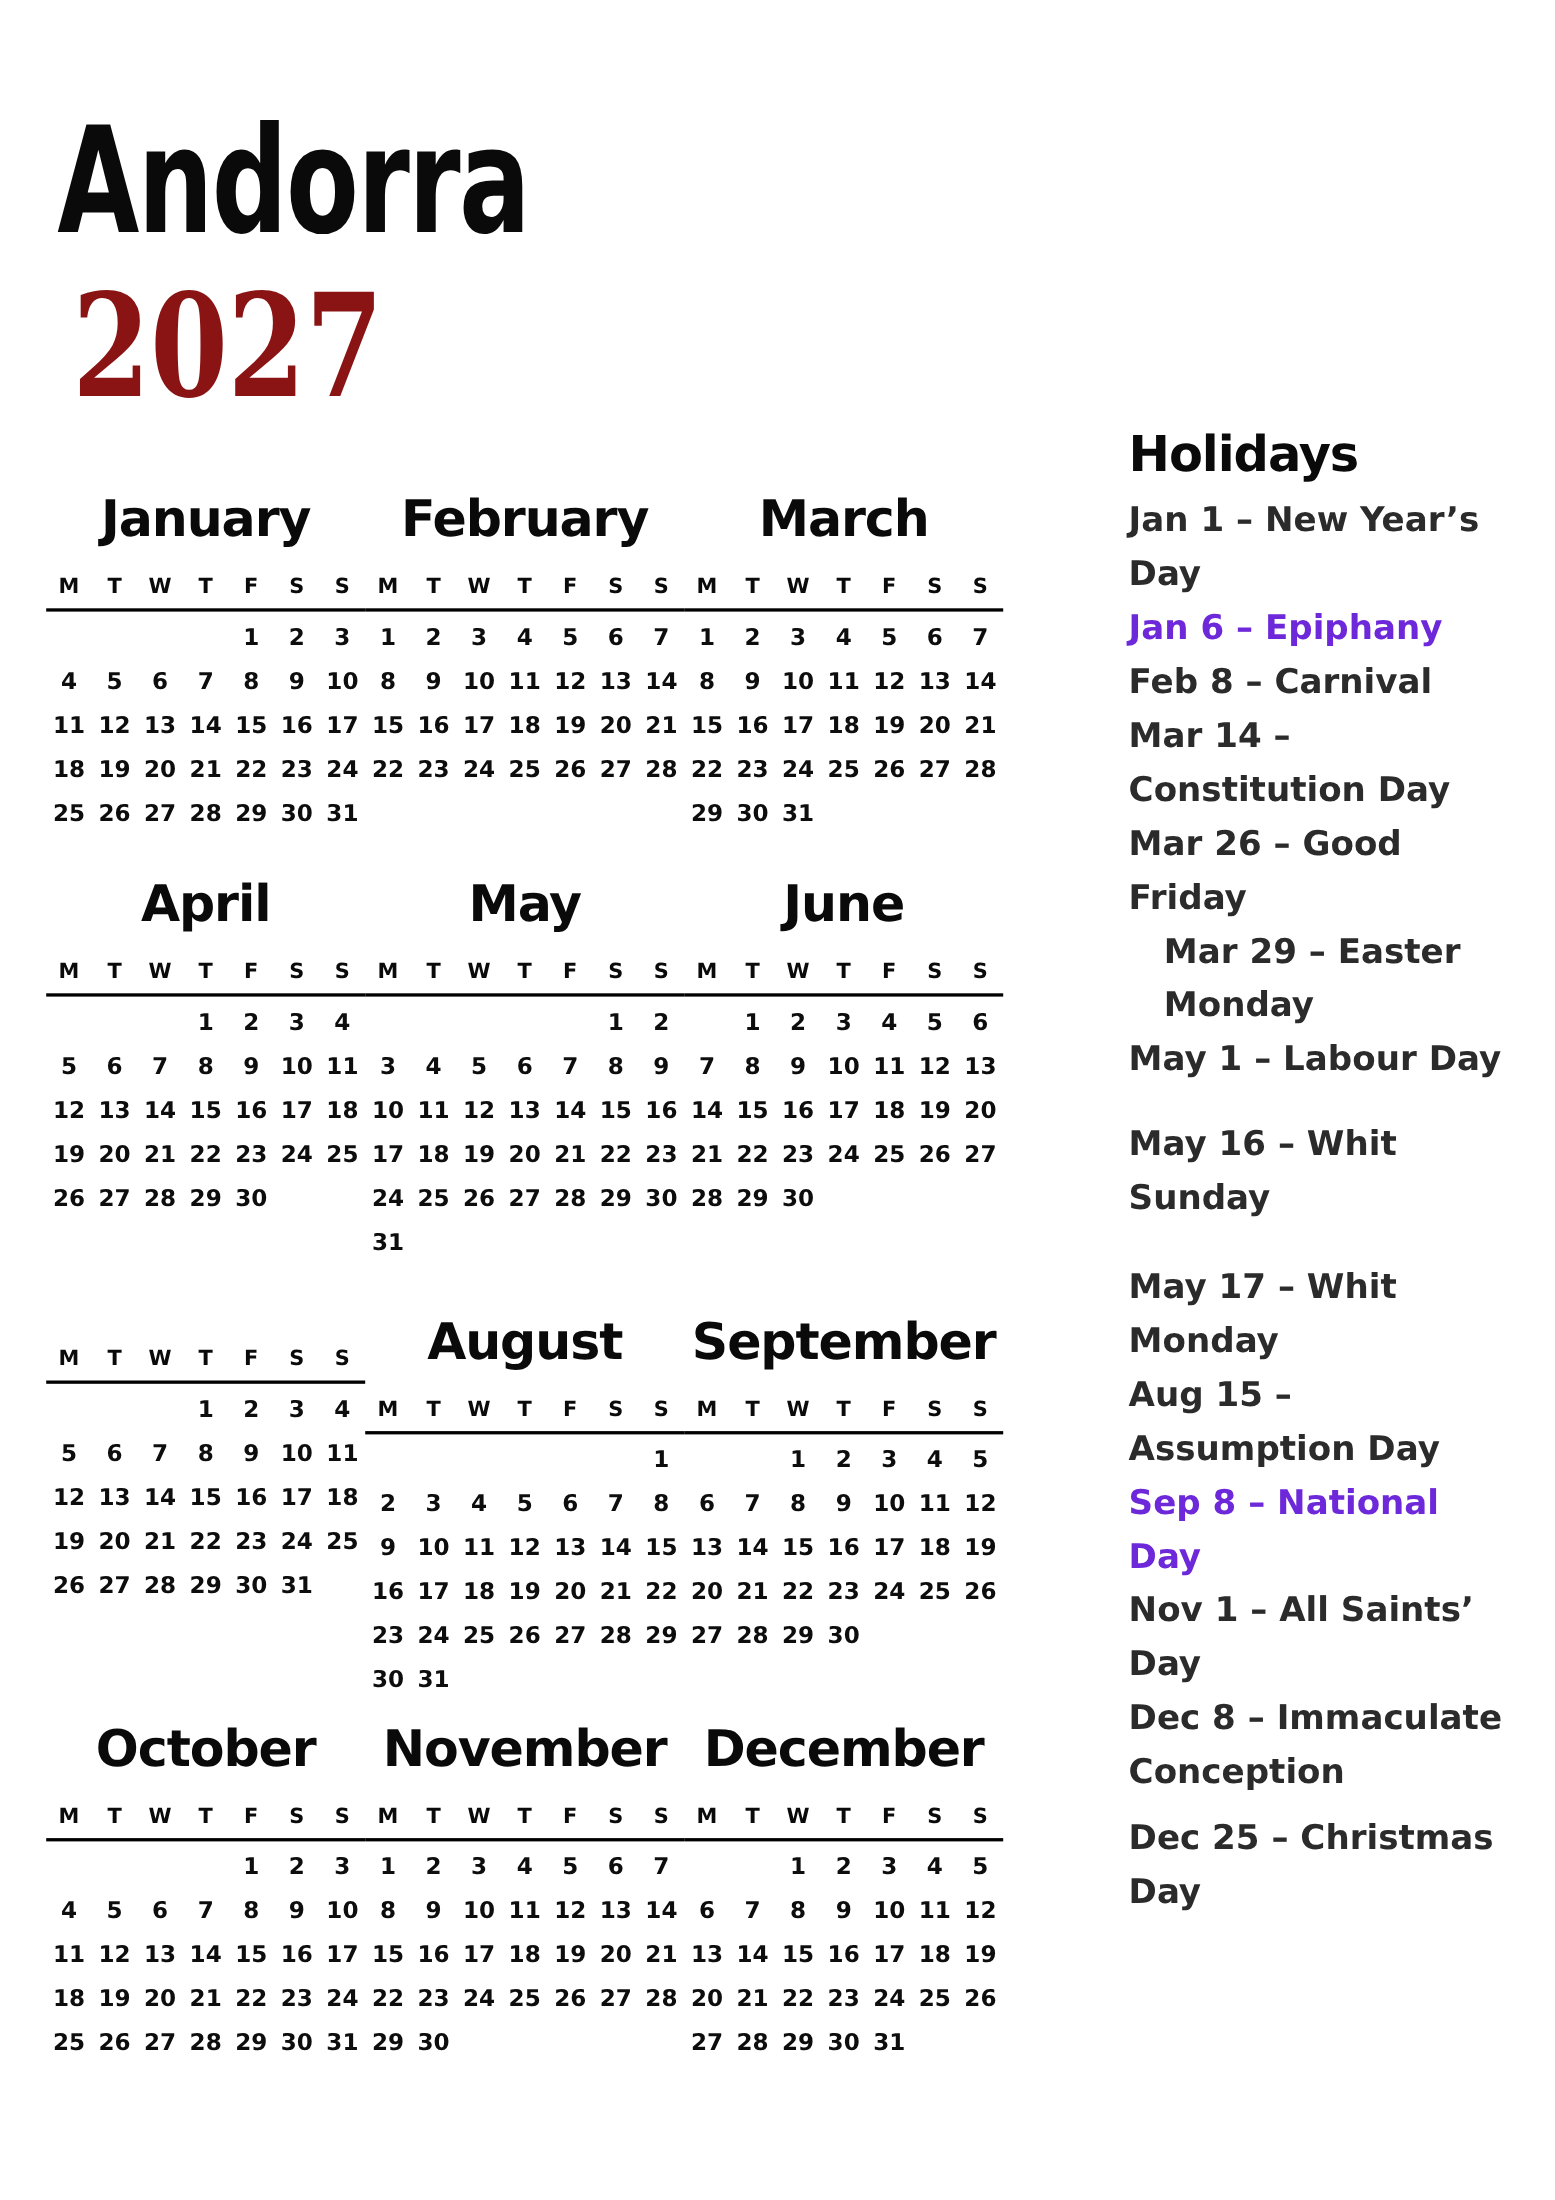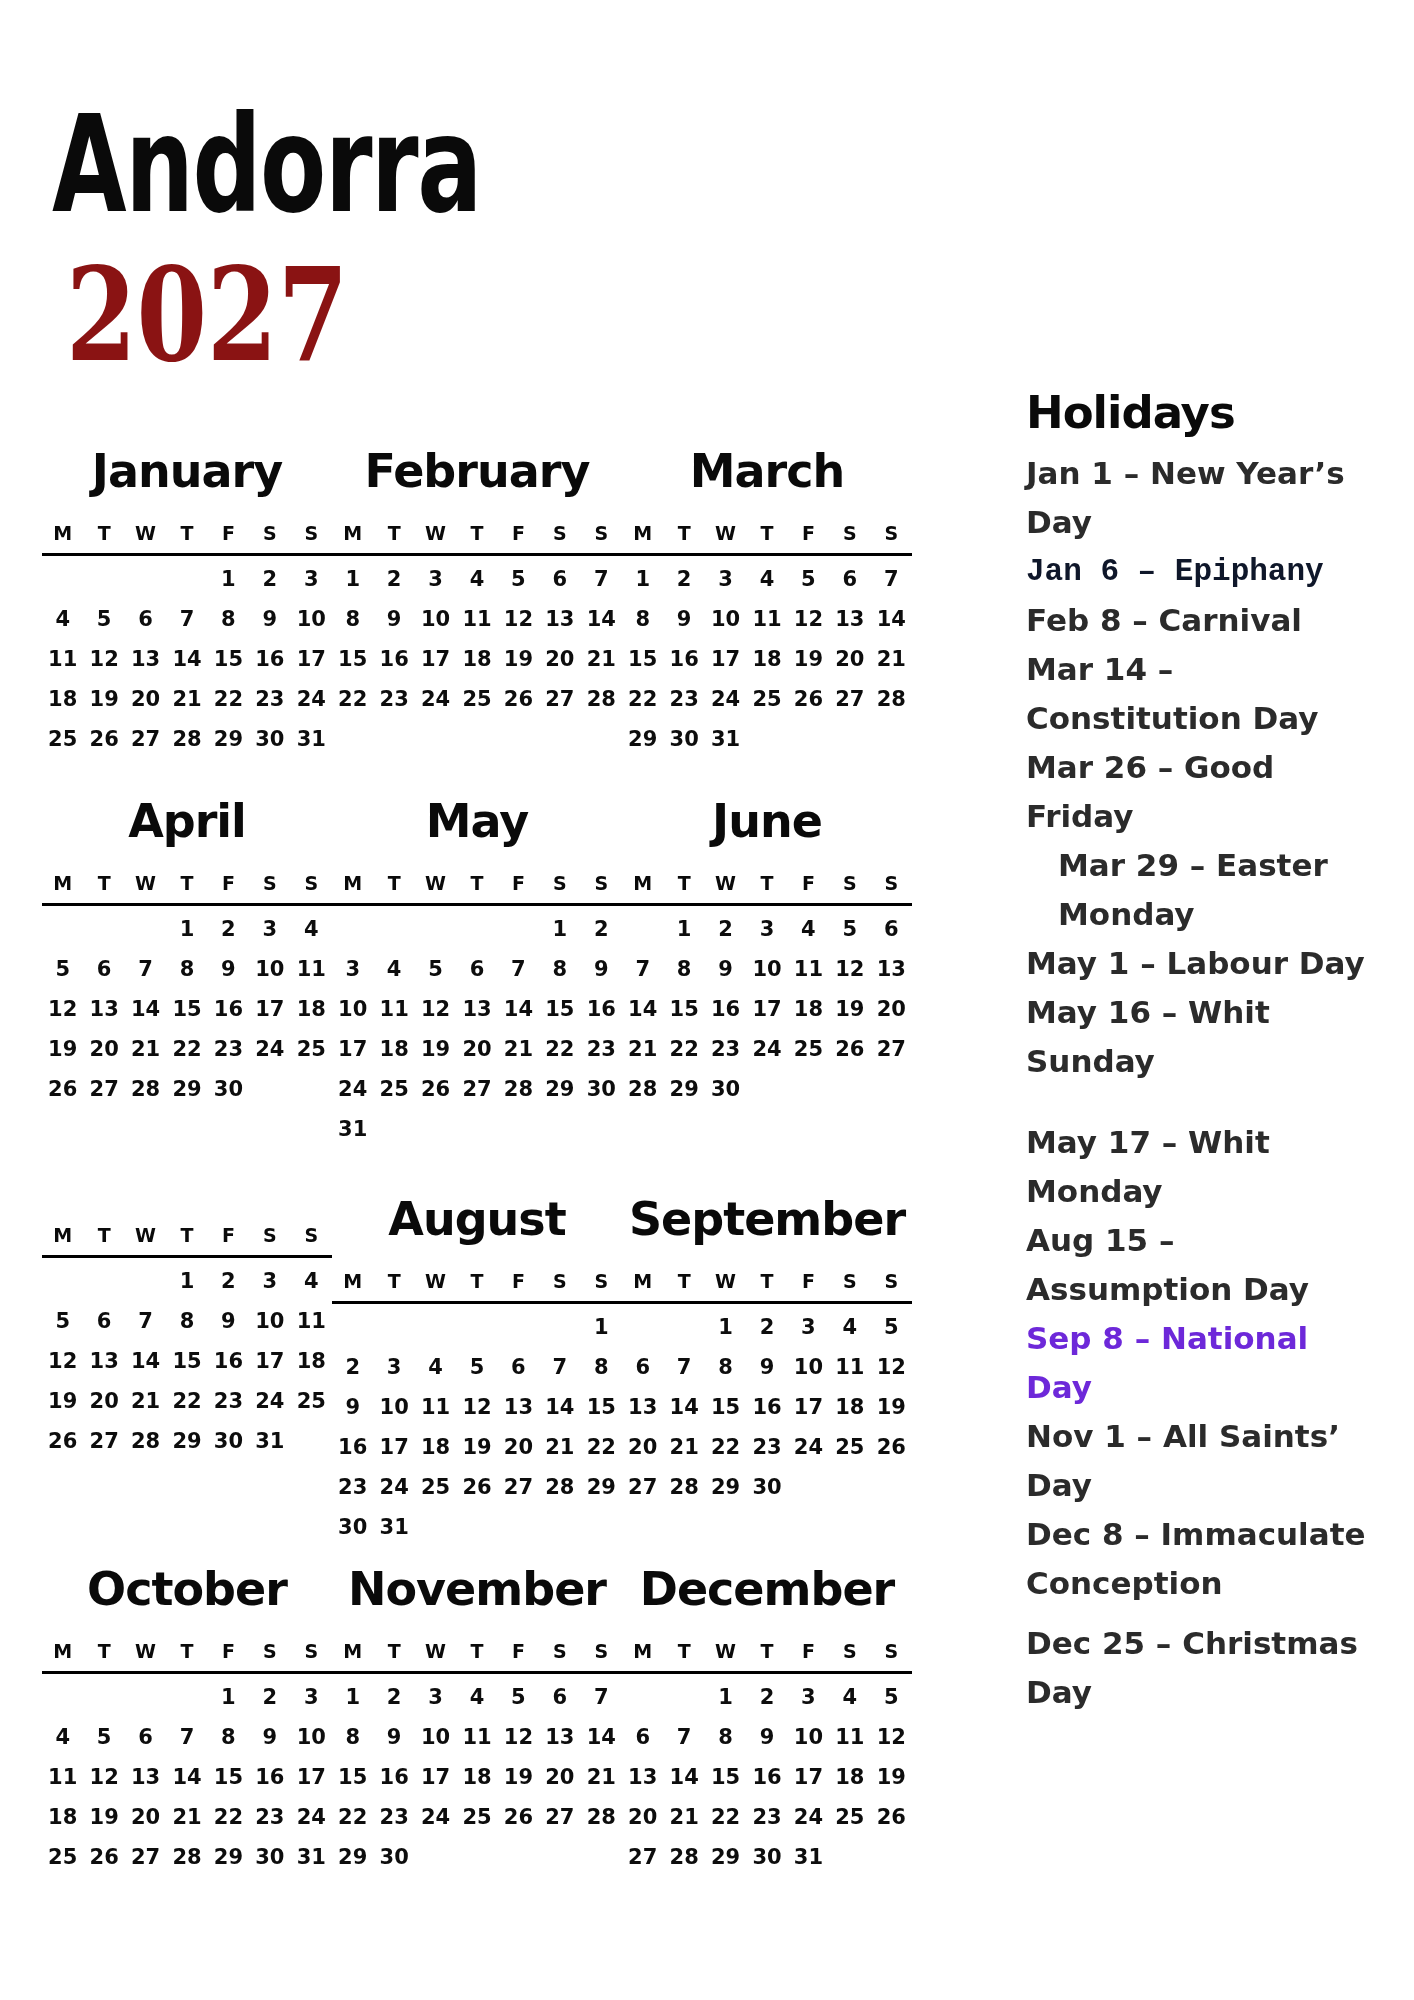--- a/index.html
+++ b/index.html
@@ -695,27 +695,27 @@
           <span class="day-cell">30</span>
           <span class="day-cell">31</span>
         </div>
       </div>
     </div>
 
   <aside class="holidays-panel">
     <h2 class="holidays-title">Holidays</h2>
     <div class="holidays-list" id="holidays-list">
         <div class="holiday-item" style="color: rgb(43, 43, 43);">Jan 1 – New Year’s Day</div>
-        <div class="holiday-item" style="color: #0f172a; font-family: Liberation Mono, monospace;">Jan 6 – Epiphany</div>
+        <div class="holiday-item" style="color: #6d28d9;">Jan 6 – Epiphany</div>
         <div class="holiday-item" style="color: rgb(43, 43, 43);">Feb 8 – Carnival</div>
         <div class="holiday-item" style="color: rgb(43, 43, 43);">Mar 14 – Constitution Day</div>
         <div class="holiday-item" style="color: rgb(43, 43, 43);">Mar 26 – Good Friday</div>
         <div class="holiday-item" style="color: rgb(43, 43, 43); margin-left: 32px;">Mar 29 – Easter Monday</div>
         <div class="holiday-item" style="color: rgb(43, 43, 43);">May 1 – Labour Day</div>
-        <div class="holiday-item" style="color: rgb(43, 43, 43);">May 16 – Whit Sunday</div>
+        <div class="holiday-item" style="color: rgb(43, 43, 43); margin-top: 28px;">May 16 – Whit Sunday</div>
         <div class="holiday-item" style="color: rgb(43, 43, 43); margin-top: 32px;">May 17 – Whit Monday</div>
         <div class="holiday-item" style="color: rgb(43, 43, 43);">Aug 15 – Assumption Day</div>
         <div class="holiday-item" style="color: #6d28d9;">Sep 8 – National Day</div>
         <div class="holiday-item" style="color: rgb(43, 43, 43);">Nov 1 – All Saints’ Day</div>
         <div class="holiday-item" style="color: rgb(43, 43, 43);">Dec 8 – Immaculate Conception</div>
         <div class="holiday-item" style="color: rgb(43, 43, 43); margin-top: 11px;">Dec 25 – Christmas Day</div>
       </div>
   </aside>
 
 </div>

